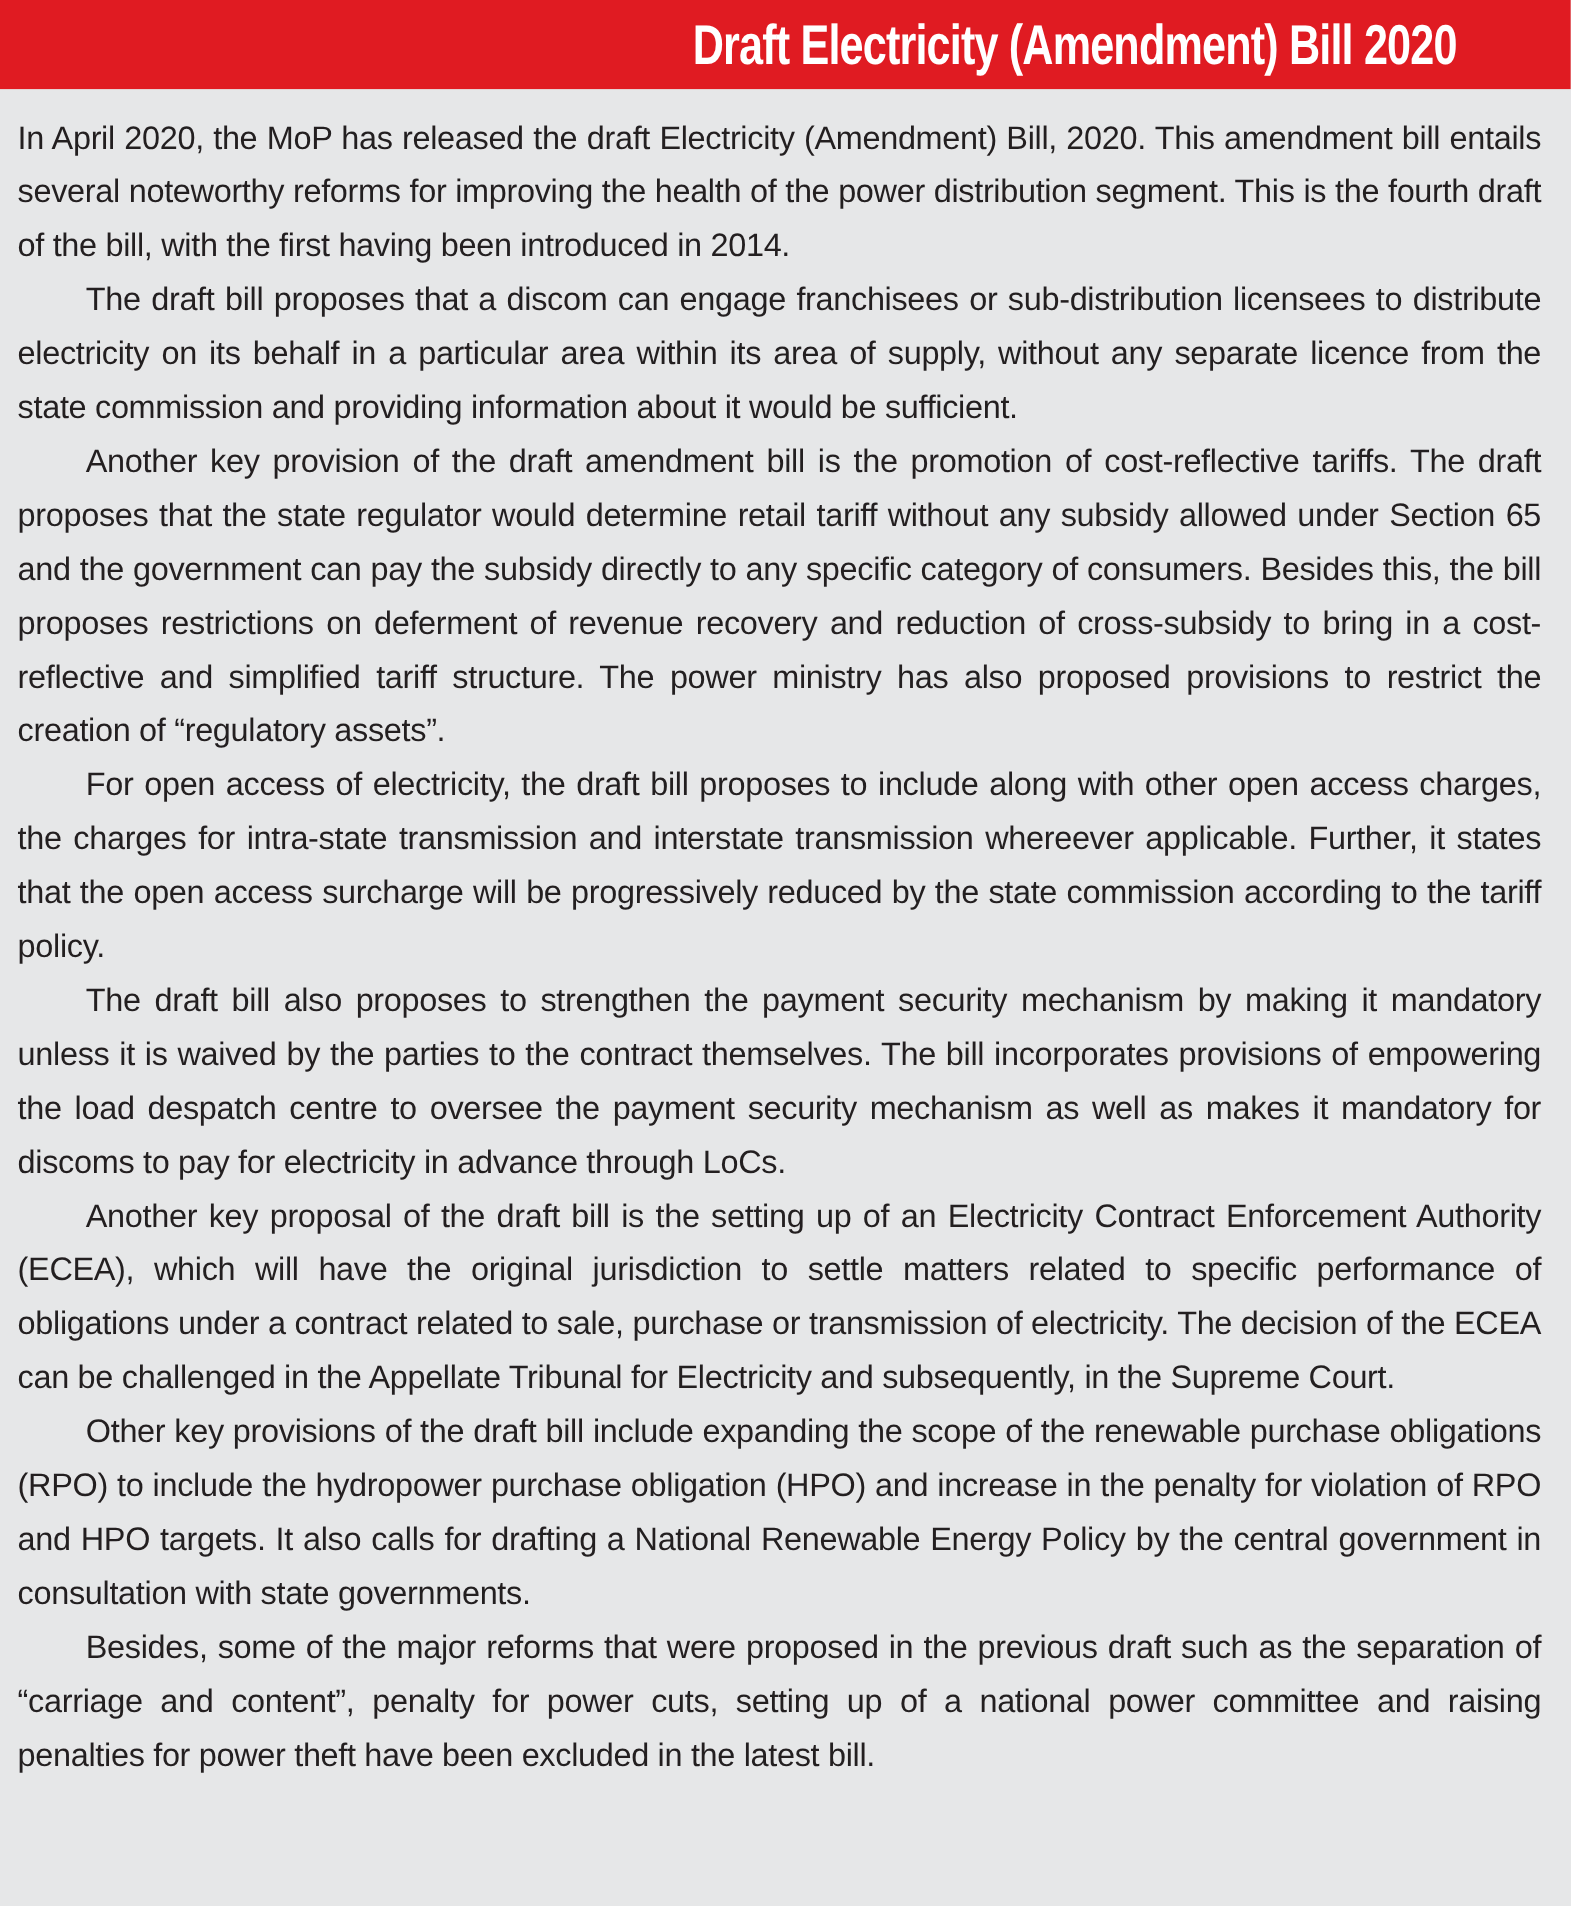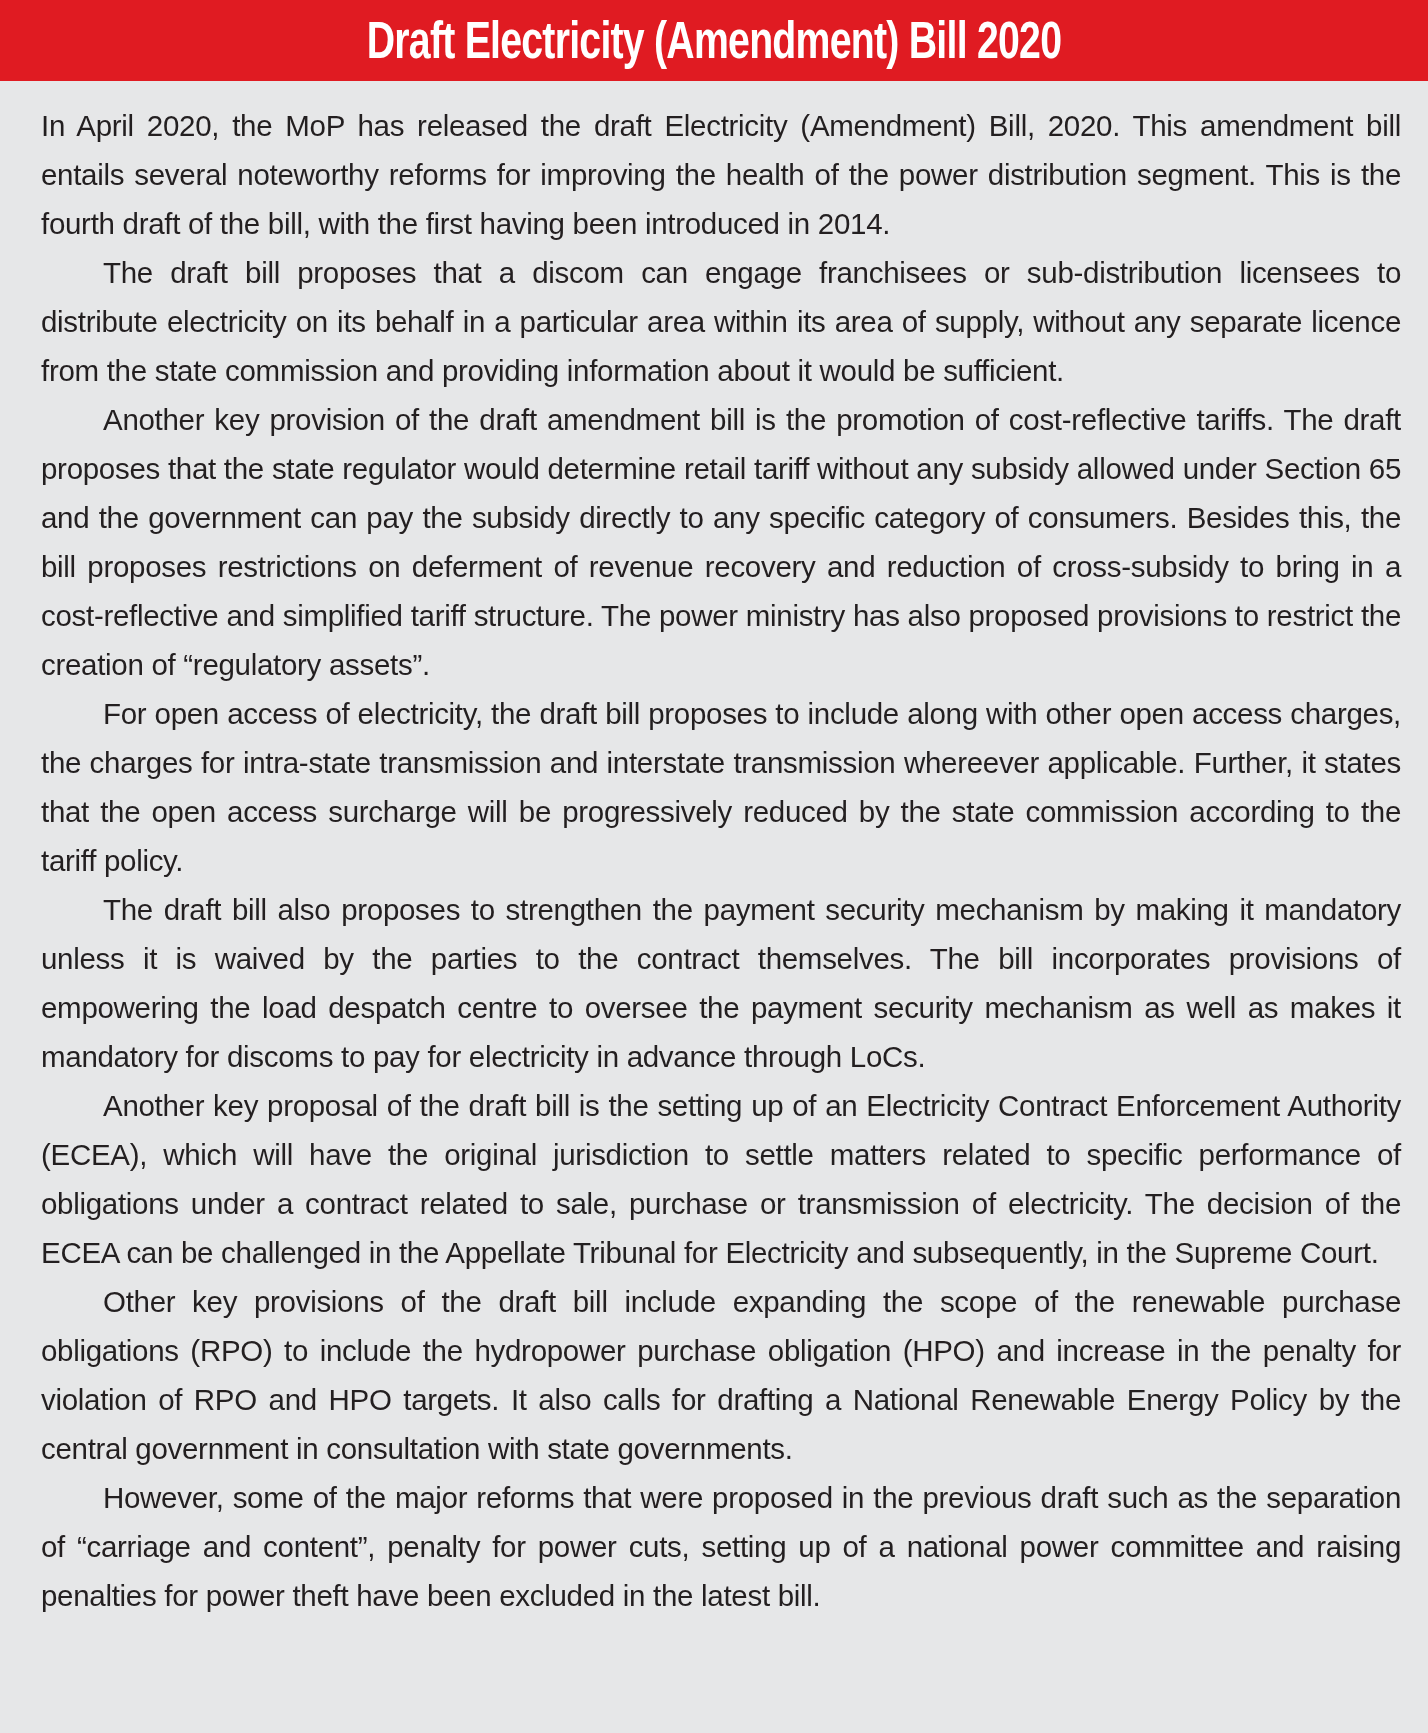--- a/index.html
+++ b/index.html
@@ -15,39 +15,39 @@
   .page {
     width: 1428px;
     height: 1733px;
     background: #e6e7e8;
   }
   .title-bar {
     height: 81px;
     background: #e01b22;
     display: flex;
     align-items: center;
-    justify-content: center;
+    justify-content: flex-end;
   }
   .title {
     margin: 0;
     font-family: "Liberation Sans", sans-serif;
     font-weight: bold;
     font-size: 51px;
     line-height: 1;
     color: #ffffff;
   }
   .title-inner {
     display: inline-block;
     transform: scaleX(0.77);
     transform-origin: center;
     white-space: nowrap;
     letter-spacing: -1px;
   }
   .body-text {
-    padding: 20px 27px 0 41px;
+    padding: 20px 27px 0 16px;
     font-family: "Liberation Sans", sans-serif;
     font-size: 29.5px;
     line-height: 49px;
     letter-spacing: -0.3px;
     color: #231f20;
     text-align: justify;
   }
   .body-text p {
     margin: 0;
     text-indent: 62px;
@@ -66,16 +66,16 @@
   </header>
 
   <article class="body-text">
     <p class="first">In April 2020, the MoP has released the draft Electricity (Amendment) Bill, 2020. This amendment bill entails several noteworthy reforms for improving the health of the power distribution segment. This is the fourth draft of the bill, with the first having been introduced in 2014.</p>
     <p>The draft bill proposes that a discom can engage franchisees or sub-distribution licensees to distribute electricity on its behalf in a particular area within its area of supply, without any separate licence from the state commission and providing information about it would be sufficient.</p>
     <p>Another key provision of the draft amendment bill is the promotion of cost-reflective tariffs. The draft proposes that the state regulator would determine retail tariff without any subsidy allowed under Section 65 and the government can pay the subsidy directly to any specific category of consumers. Besides this, the bill proposes restrictions on deferment of revenue recovery and reduction of cross-subsidy to bring in a cost-reflective and simplified tariff structure. The power ministry has also proposed provisions to restrict the creation of “regulatory assets”.</p>
     <p>For open access of electricity, the draft bill proposes to include along with other open access charges, the charges for intra-state transmission and interstate transmission whereever applicable. Further, it states that the open access surcharge will be progressively reduced by the state commission according to the tariff policy.</p>
     <p>The draft bill also proposes to strengthen the payment security mechanism by making it mandatory unless it is waived by the parties to the contract themselves. The bill incorporates provisions of empowering the load despatch centre to oversee the payment security mechanism as well as makes it mandatory for discoms to pay for electricity in advance through LoCs.</p>
     <p>Another key proposal of the draft bill is the setting up of an Electricity Contract Enforcement Authority (ECEA), which will have the original jurisdiction to settle matters related to specific performance of obligations under a contract related to sale, purchase or transmission of electricity. The decision of the ECEA can be challenged in the Appellate Tribunal for Electricity and subsequently, in the Supreme Court.</p>
     <p>Other key provisions of the draft bill include expanding the scope of the renewable purchase obligations (RPO) to include the hydropower purchase obligation (HPO) and increase in the penalty for violation of RPO and HPO targets. It also calls for drafting a National Renewable Energy Policy by the central government in consultation with state governments.</p>
-    <p>However, some of the major reforms that were proposed in the previous draft such as the separation of “carriage and content”, penalty for power cuts, setting up of a national power committee and raising penalties for power theft have been excluded in the latest bill.</p>
+    <p>Besides, some of the major reforms that were proposed in the previous draft such as the separation of “carriage and content”, penalty for power cuts, setting up of a national power committee and raising penalties for power theft have been excluded in the latest bill.</p>
   </article>
 
 </div>
 
 </body></html>

